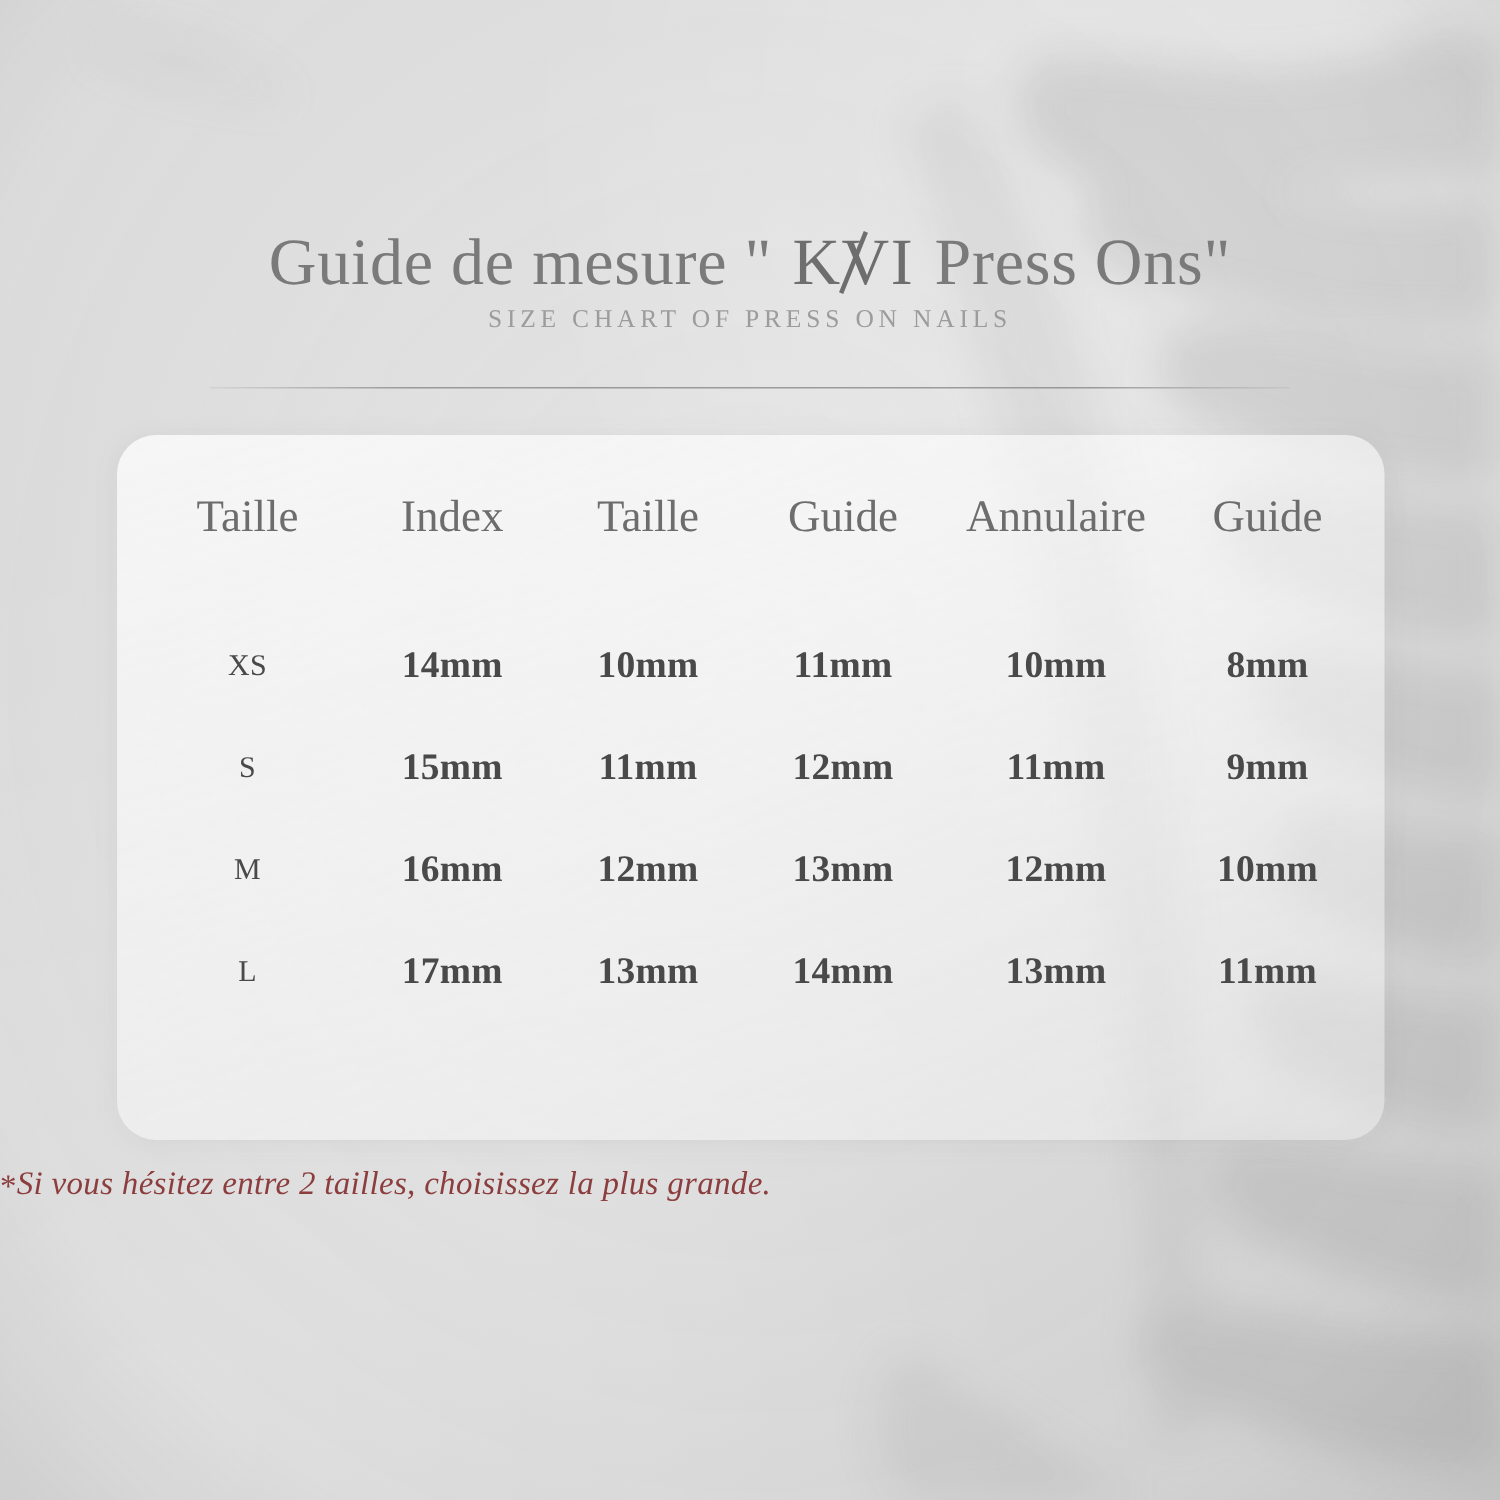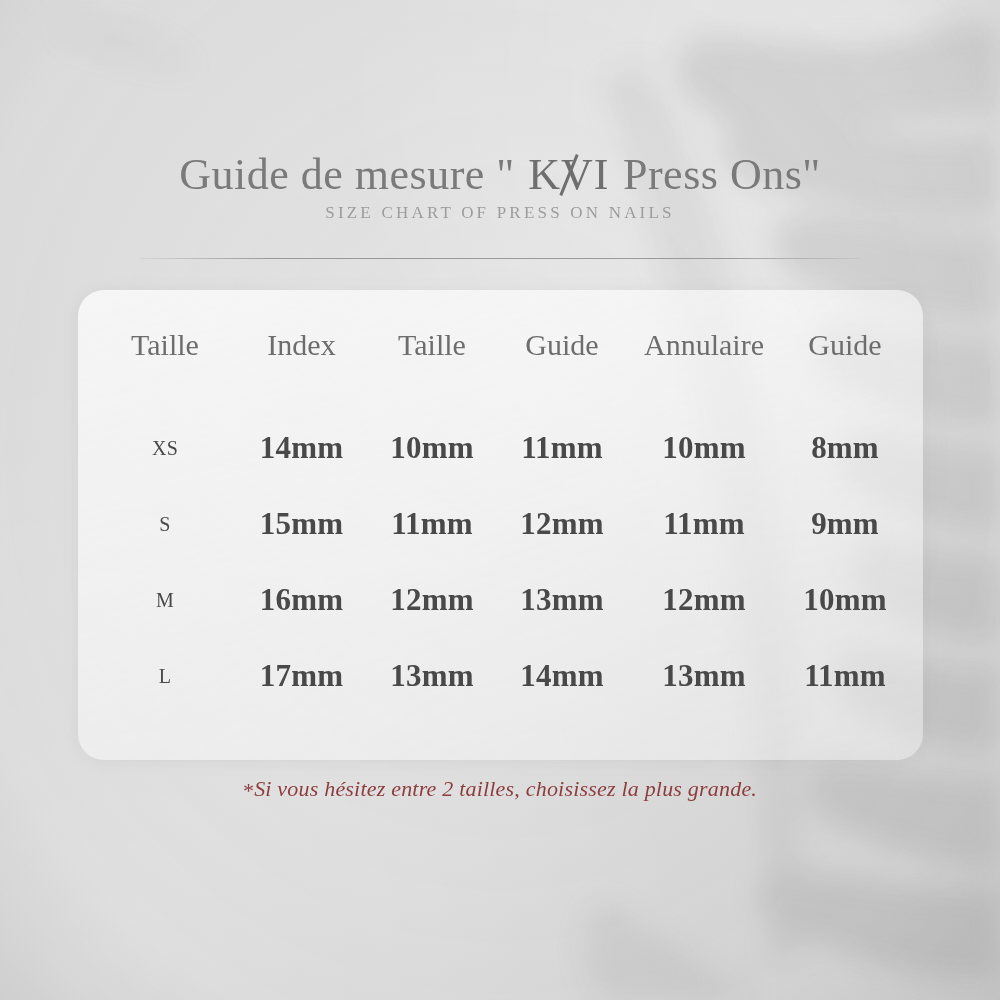--- a/index.html
+++ b/index.html
@@ -112,21 +112,21 @@
     border-collapse: collapse;
     table-layout: fixed;
   }
   table.size-table th {
     font-weight: 400;
     font-size: 30px;
     color: #6e6d6d;
     padding: 16px 0 48px 0;
   }
   table.size-table td {
-    font-size: 31px;
+    font-size: 25px;
     color: #4a4949;
     text-align: center;
     padding: 20px 0;
     font-weight: 700;
     letter-spacing: 0.2px;
   }
   table.size-table td.size-label {
     font-weight: 400;
     font-size: 20px;
     color: #4a4949;
@@ -136,21 +136,20 @@
   .col-index  { width: 128px; }
   .col-middle { width: 132px; }
   .col-ring   { width: 152px; }
   .col-little { width: 130px; }
 
   .footnote {
     position: absolute;
     left: 0;
     top: 776px;
     width: 1000px;
-    text-align: center;
     font-style: italic;
     font-size: 22px;
     color: #8c3d3d;
     letter-spacing: 0.2px;
   }
   .footnote .star {
     font-style: normal;
     font-size: 22px;
     vertical-align: -2px;
   }

